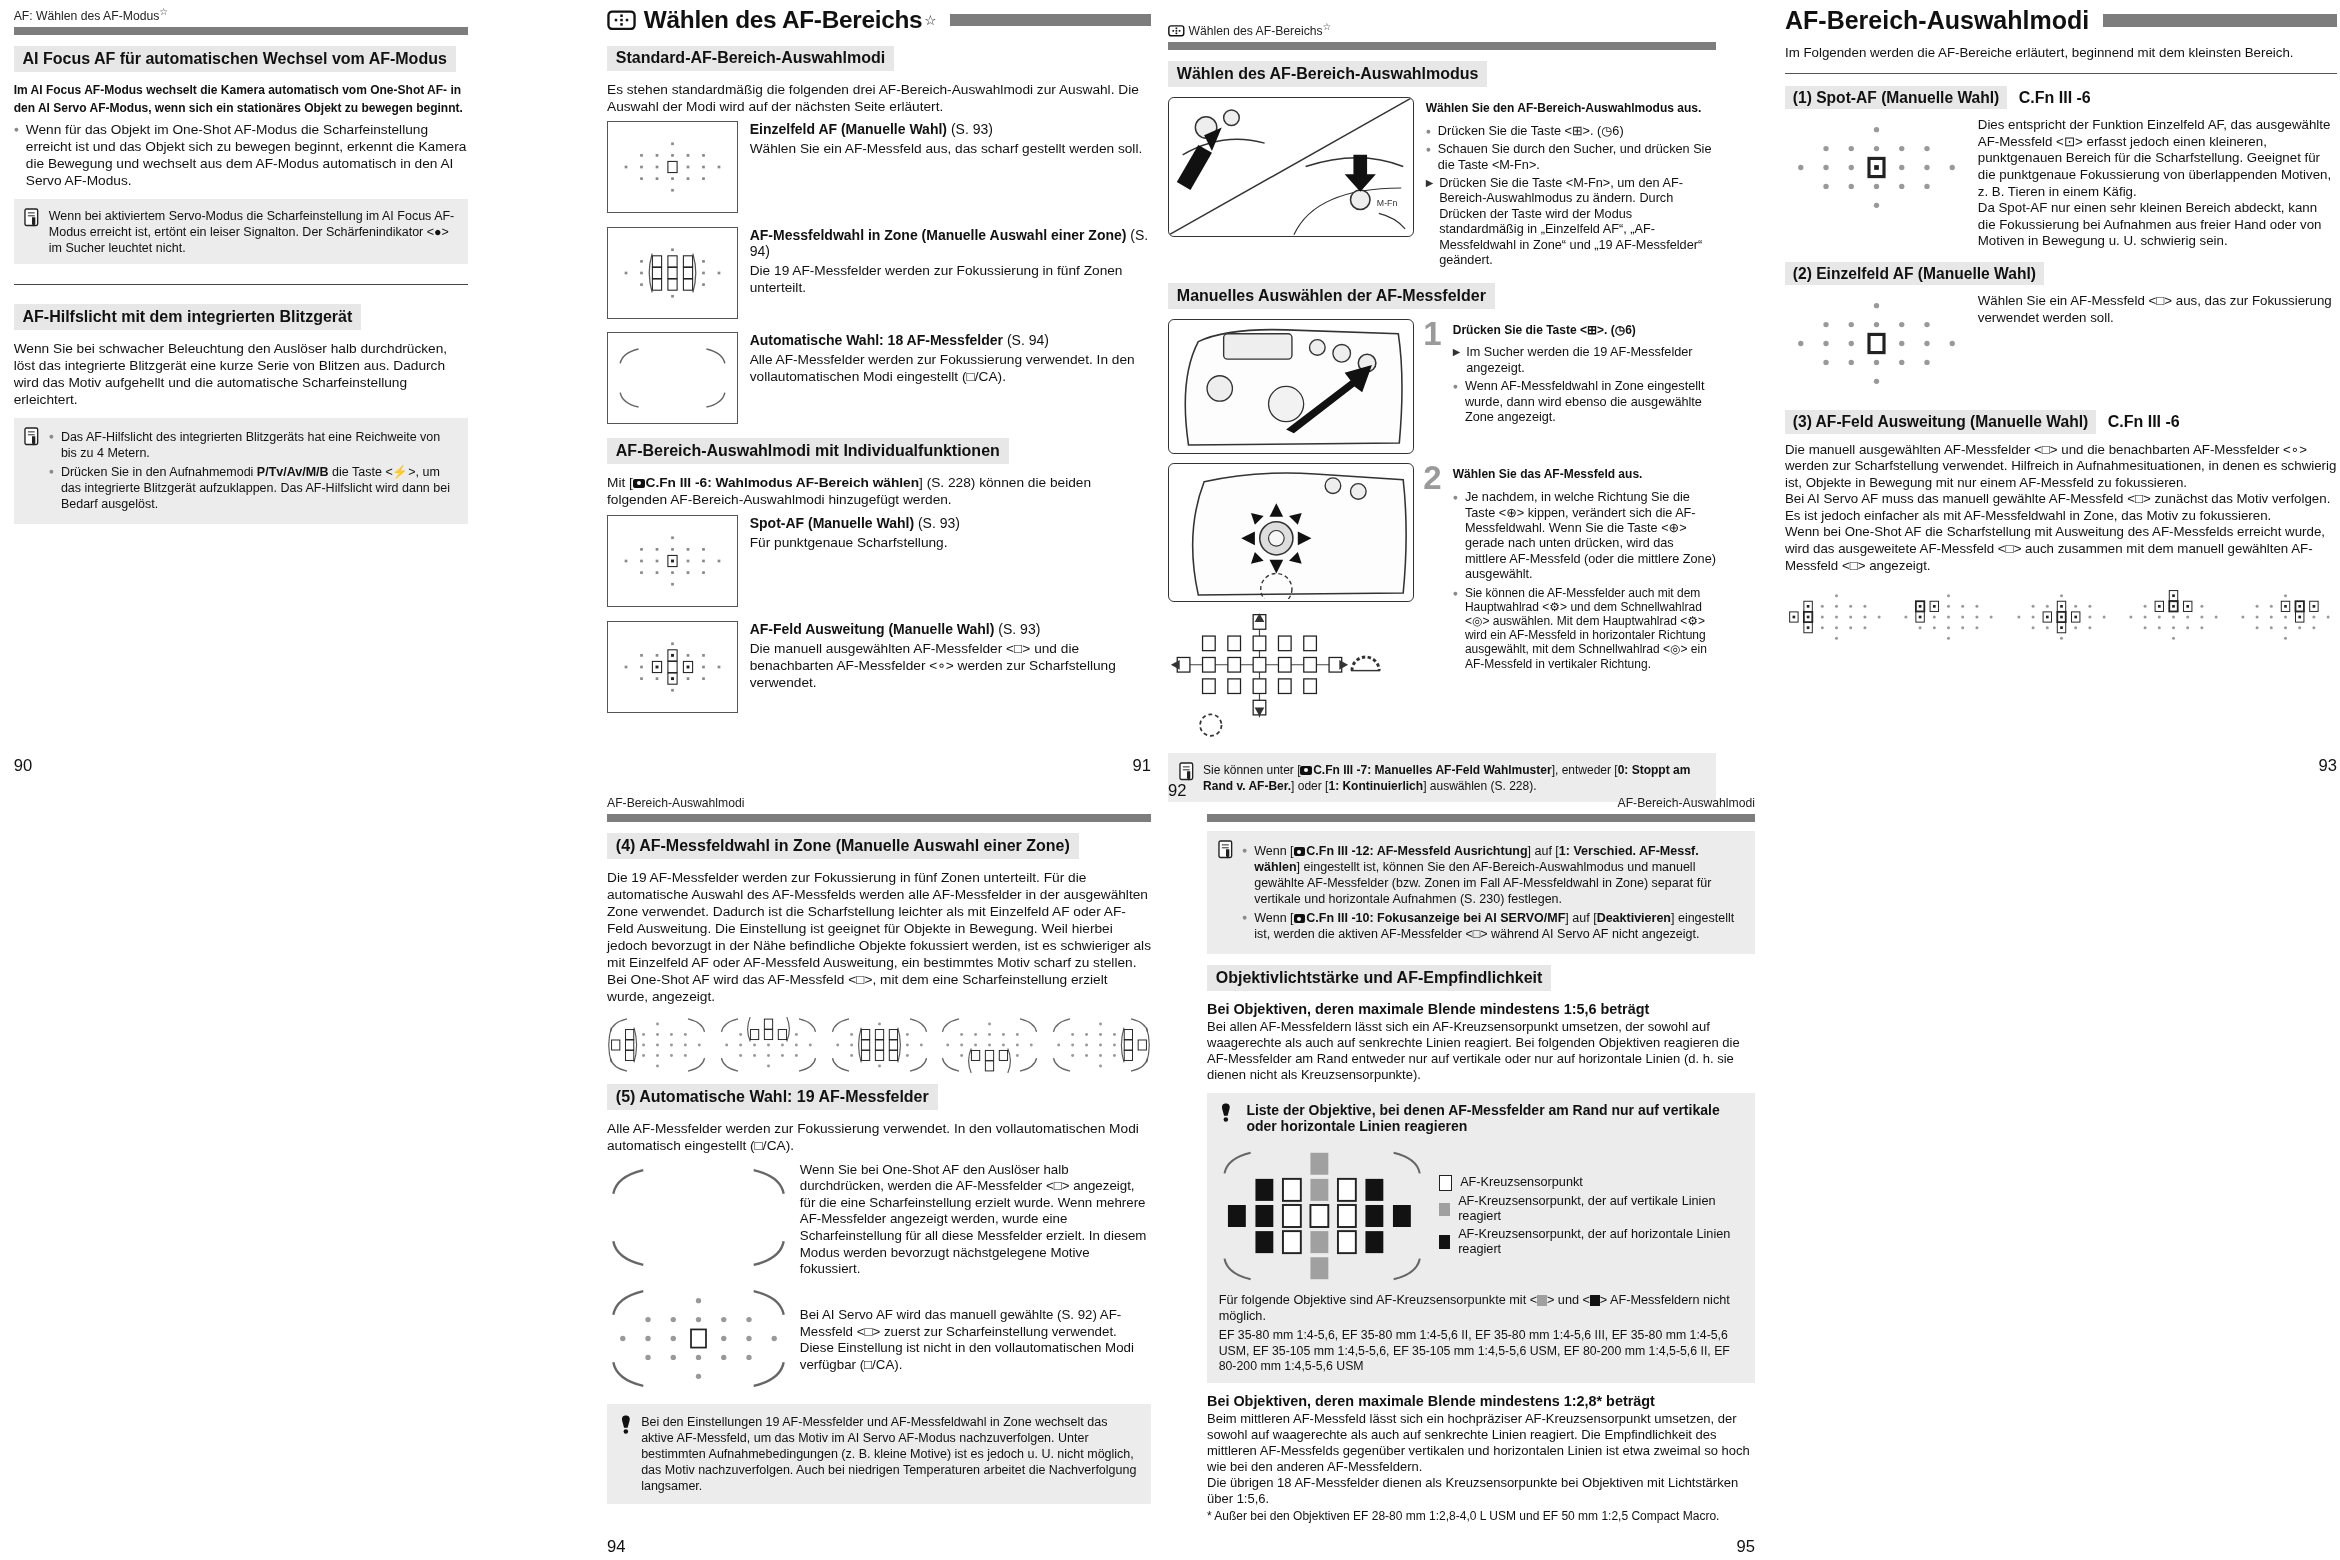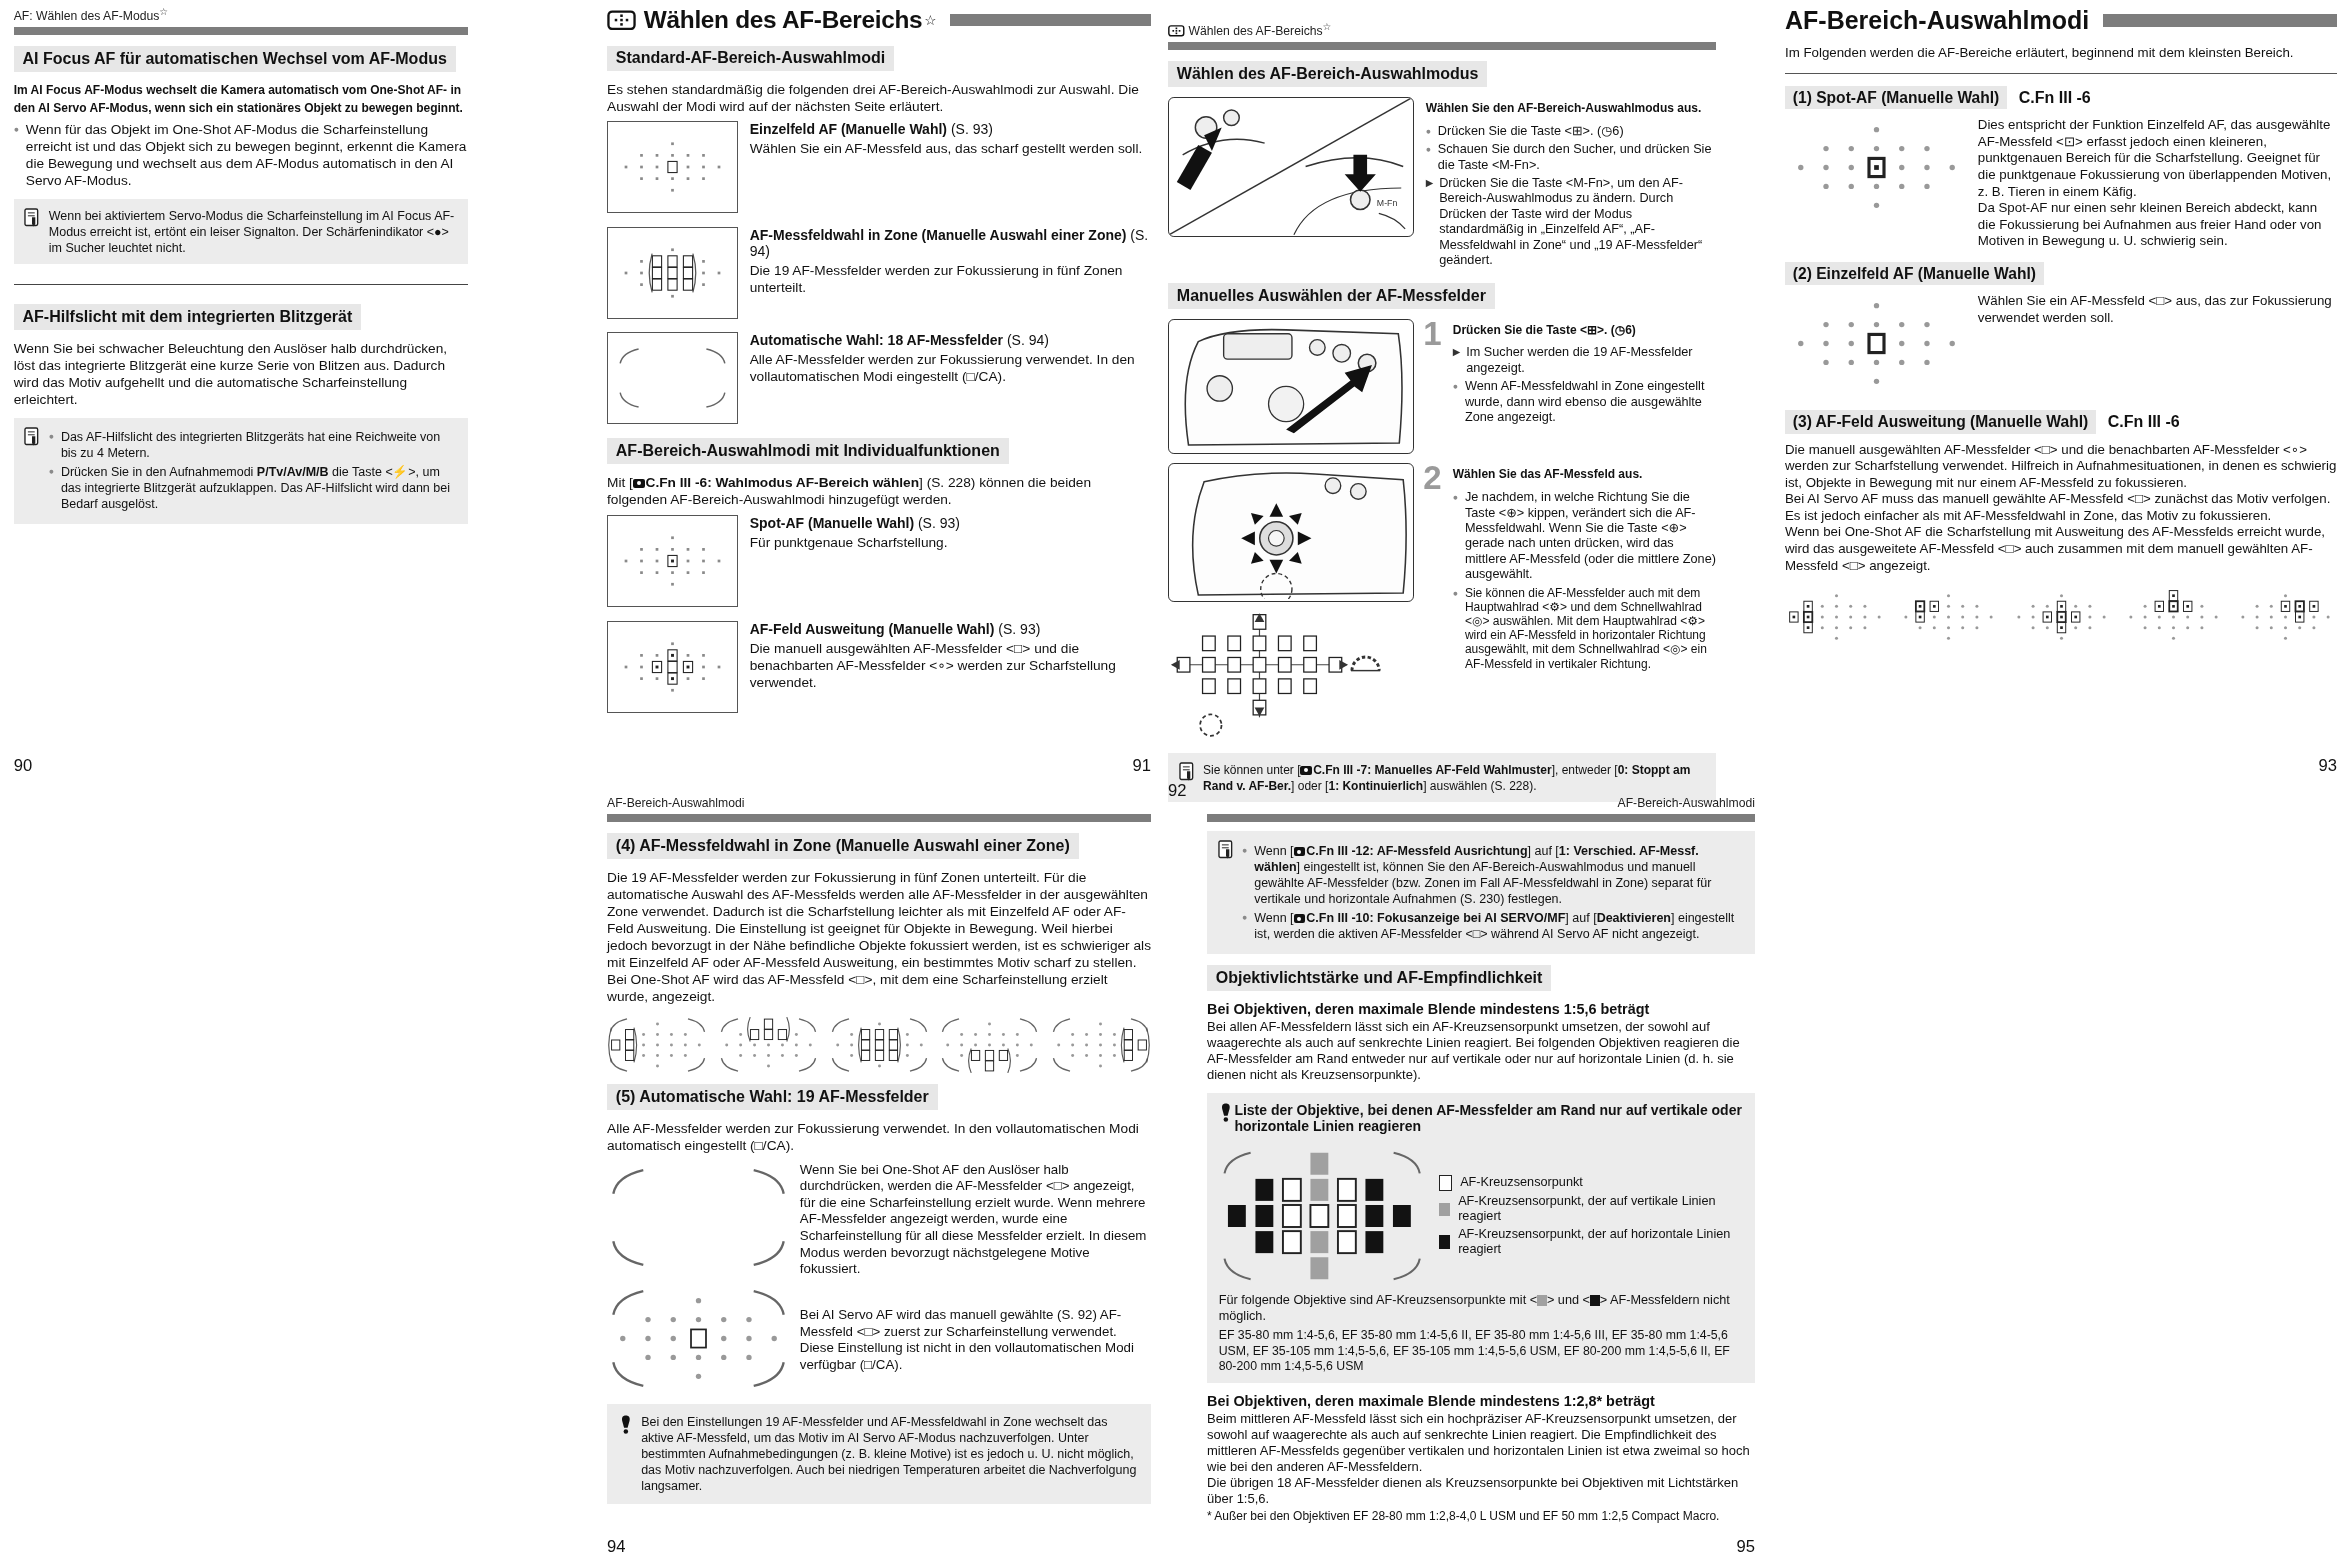--- a/index.html
+++ b/index.html
@@ -45,21 +45,21 @@
   .h3row{display:flex;align-items:center;gap:11.7px;margin:11.7px 0 7.8px 0;}
   .hbox-i{background:#e7e7e7;font-size:15.6px;font-weight:bold;padding:2.9px 7.8px;}
   .cfn-tag{font-size:16px;font-weight:bold;}
   .secrow{display:flex;gap:9.8px;margin:3.9px 0 9.8px 0;}
   .dgm{flex:none;}
   .gridrow{display:flex;justify-content:space-between;margin-top:13.7px;}
   .body93{font-size:13.3px;line-height:16.6px;}
   .sub{font-size:14.4px;font-weight:bold;margin:9.8px 0 2px 0;}
   .wbox{background:#ececec;padding:8.8px 11.7px;margin:9.8px 0;}
   .wtitle{font-size:14px;font-weight:bold;line-height:16.6px;}
-  .whead{display:flex;gap:2px;align-items:flex-start;}
+  .whead{display:flex;gap:14px;align-items:flex-start;}
   .wicon{flex:none;margin-top:1px;}
   .legrow{display:flex;gap:7.8px;margin:2.9px 0;font-size:12.7px;line-height:15px;align-items:center;}
   .lsq{width:11.7px;height:13.7px;flex:none;margin-top:1px;}
   .lsq.white{background:#fff;border:1.3px solid #222;}
   .lsq.gray{background:#a0a0a0;}
   .lsq.black{background:#121212;}
   .lensrow{display:flex;gap:13.7px;margin:7.8px 0 3.9px 0;align-items:center;}
   .lenses{font-size:12.3px;line-height:15.4px;margin-top:3.9px;}
   .fn{font-size:12px;line-height:14.6px;margin-top:2px;}
   .lsq-inline{display:inline-block;width:9.8px;height:11.7px;vertical-align:-2px;}

